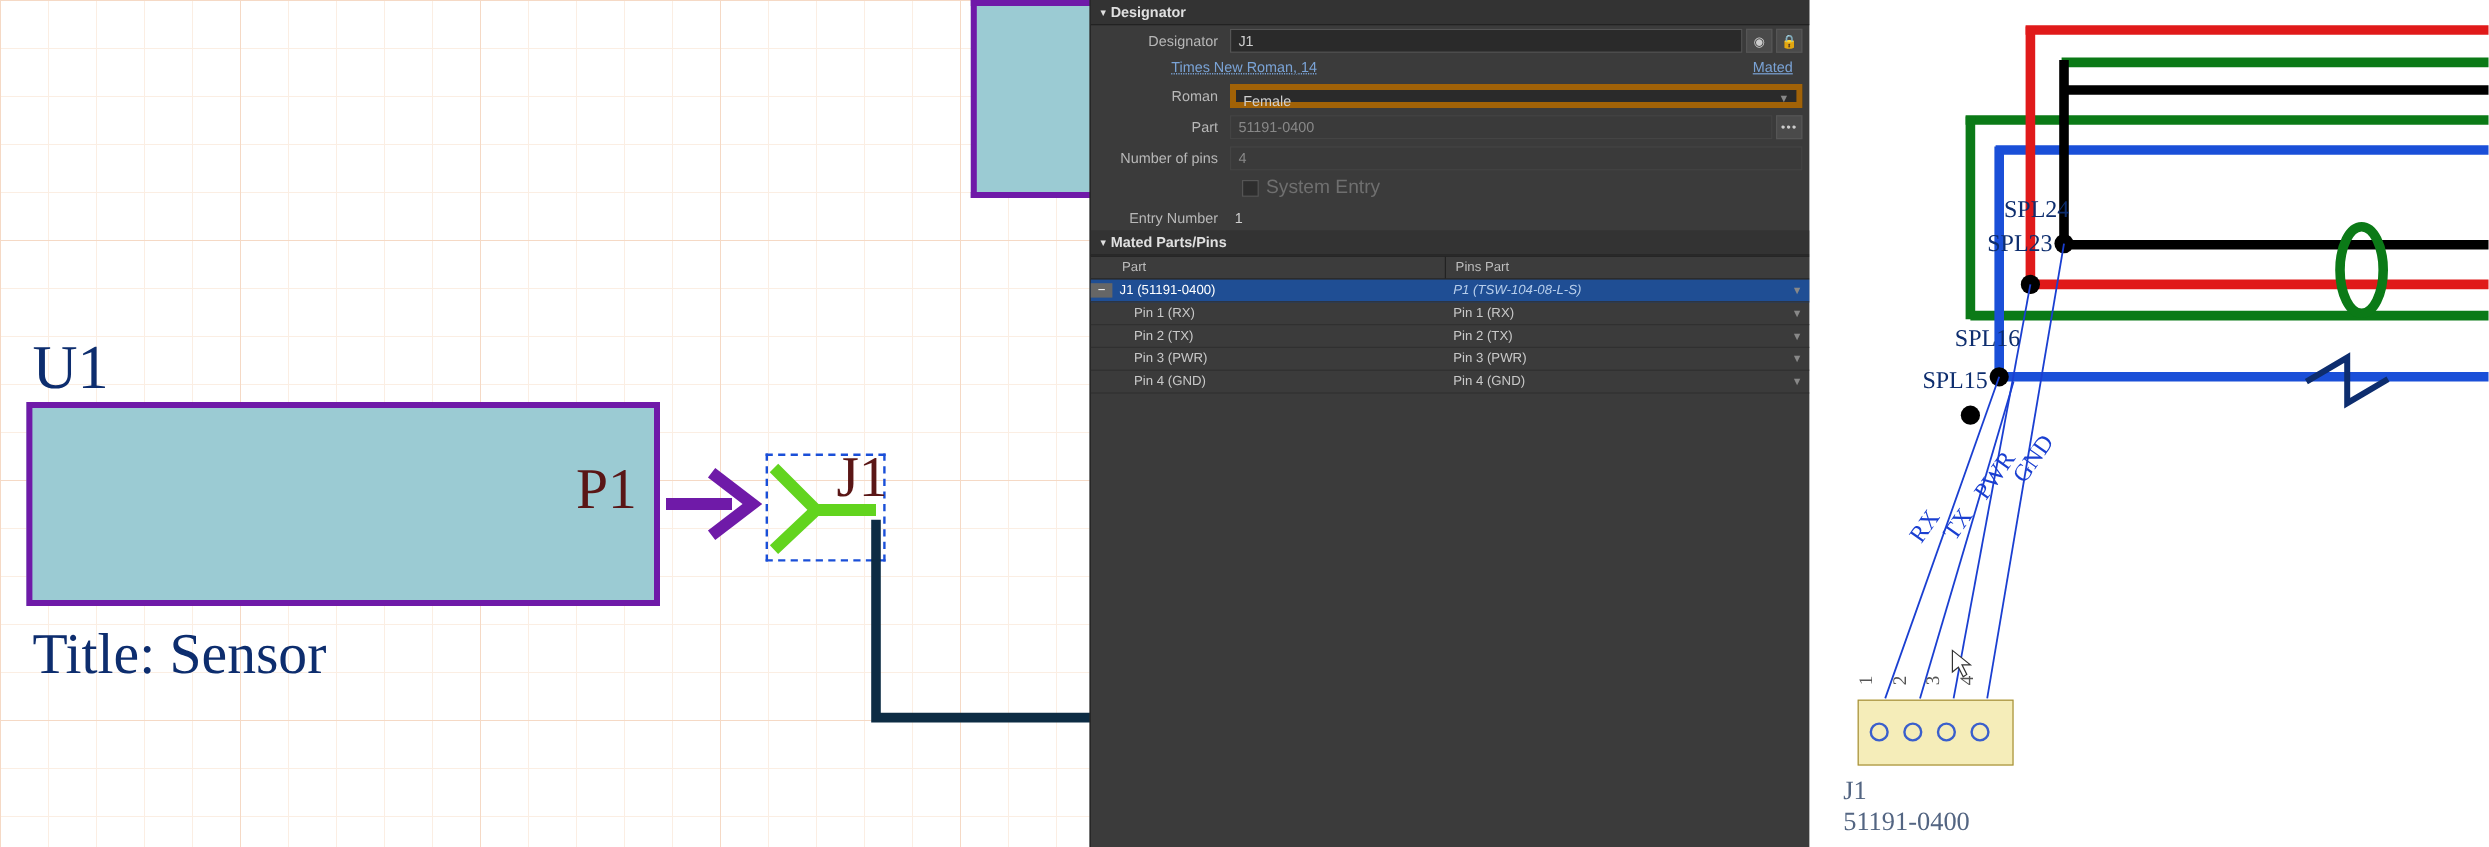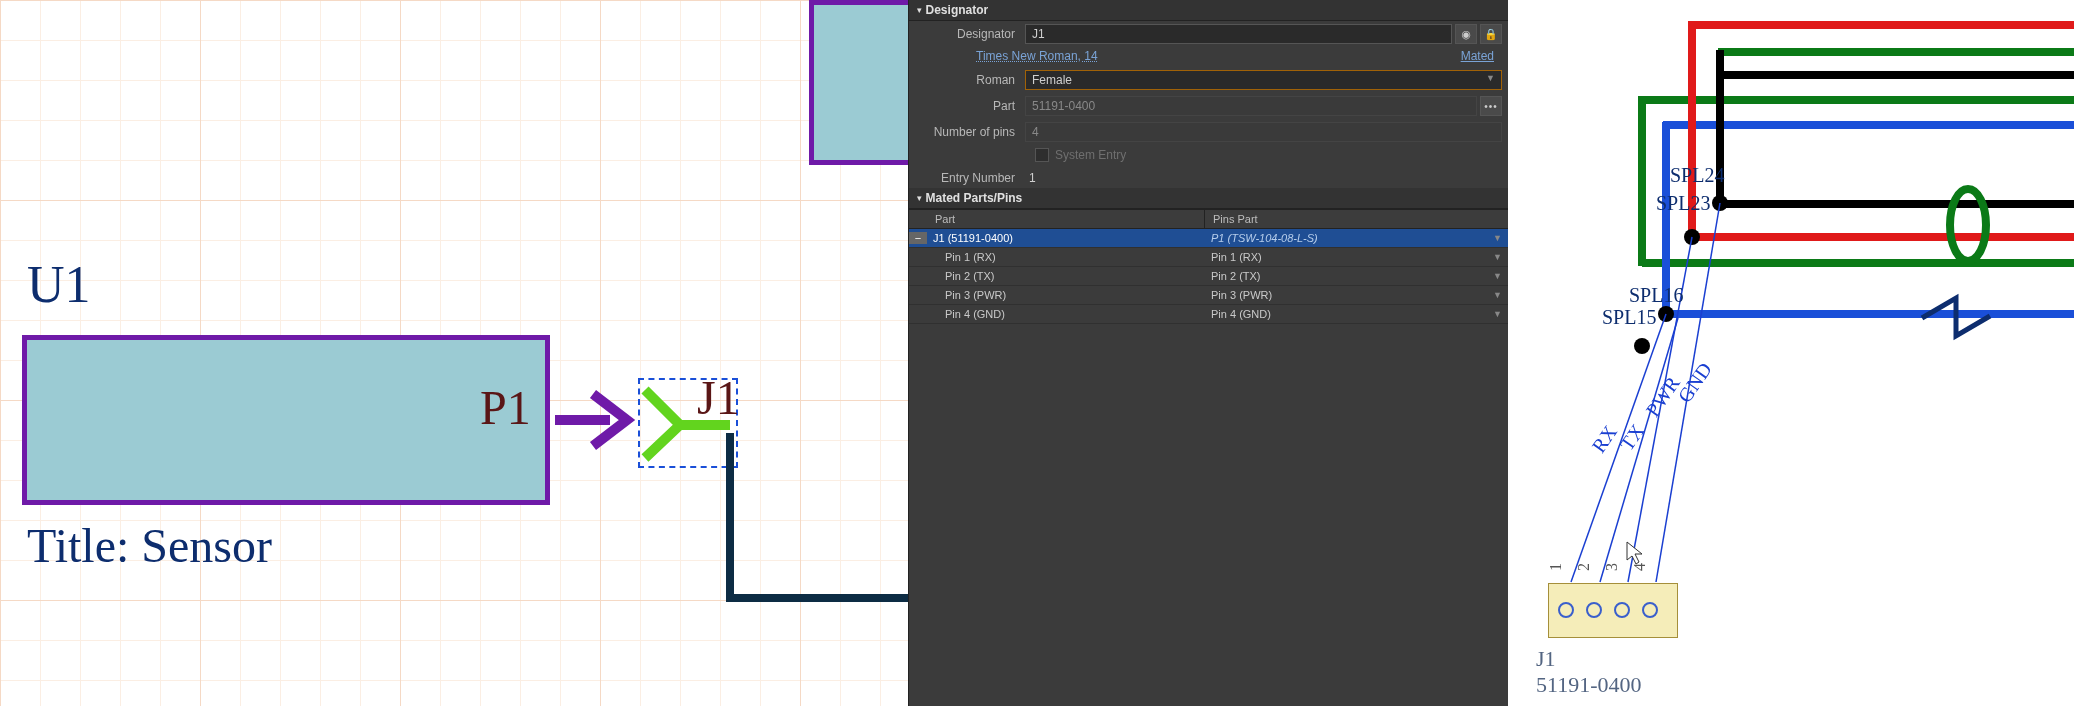--- a/index.html
+++ b/index.html
@@ -9,21 +9,21 @@
 .canvas-left {
   position: absolute; left: 0; top: 0; width: 908px; height: 706px;
   background-color: #fff;
   background-image:
     linear-gradient(#f5d9c5 1px, transparent 1px),
     linear-gradient(90deg, #f5d9c5 1px, transparent 1px),
     linear-gradient(#fbeee3 1px, transparent 1px),
     linear-gradient(90deg, #fbeee3 1px, transparent 1px);
   background-size: 200px 200px, 200px 200px, 40px 40px, 40px 40px;
 }
-.u1-label { position: absolute; left: 27px; top: 255px; font-size: 52px; font-family: "Times New Roman", serif; color: #0d2d6e; }
+.u1-label { position: absolute; left: 27px; top: 277px; font-size: 52px; font-family: "Times New Roman", serif; color: #0d2d6e; }
 .u1-block { position: absolute; left: 22px; top: 335px; width: 528px; height: 170px; background: #9bcbd3; border: 5px solid #6f1aa8; }
 .u1-title { position: absolute; left: 27px; top: 518px; font-size: 48px; font-family: "Times New Roman", serif; color: #0d2d6e; text-align: right; }
 .p1-label { position: absolute; left: 480px; top: 380px; font-size: 48px; font-family: "Times New Roman", serif; color: #5a1616; }
 .j1-label { position: absolute; left: 697px; top: 370px; font-size: 48px; font-family: "Times New Roman", serif; color: #5a1616; }
 .top-block { position: absolute; left: 809px; top: 0; width: 100px; height: 165px; background: #9bcbd3; border: 5px solid #6f1aa8; border-right: none; }
 .arrow-svg { position: absolute; left: 555px; top: 380px; }
 .j1-select { position: absolute; left: 638px; top: 378px; width: 100px; height: 90px; border: 2px dashed #1a4fd8; background: rgba(255,255,255,0.05); }
 .bent-wire-svg { position: absolute; left: 720px; top: 433px; }
 
 
@@ -46,26 +46,26 @@
 }
 .form-input.ro { background: #3a3a3a; border: 1px solid #444; color: #888; }
 .btn-small {
   width: 22px; height: 20px; background: #4a4a4a; border: 1px solid #555;
   margin-left: 3px; display: flex; align-items: center; justify-content: center;
   color: #ccc; font-size: 11px;
 }
 .fontlink-row { display: flex; padding: 2px 6px 4px 6px; }
 .fontlink { color: #7aa3d6; text-decoration: underline dotted; font-size: 12px; margin-left: 61px; }
 .other-link { margin-left: auto; color: #7aa3d6; text-decoration: underline; font-size: 12px; padding-right: 8px; }
-.form-select { flex: 1; background: #2a2a2a; border: 1px solid #a16207; color: #cfcfcf; padding: 2px 6px; height: 20px; font-size: 12px; display: flex; align-items: flex-start; justify-content: space-between; }
+.form-select { flex: 1; background: #2a2a2a; border: 5px solid #a16207; color: #cfcfcf; padding: 2px 6px; height: 20px; font-size: 12px; display: flex; align-items: flex-start; justify-content: space-between; }
 .form-select .caret { font-size: 9px; color: #888; }
 .part-row .dots { width: 22px; height: 20px; background: #4a4a4a; border: 1px solid #555; margin-left: 3px; display: flex; align-items: center; justify-content: center; color: #ccc; letter-spacing: 1px; font-size: 10px; }
 .sysentry-row { display: flex; align-items: center; padding: 3px 6px 6px 6px; }
 .sysentry-row .chk { width: 14px; height: 14px; border: 1px solid #555; background: #2e2e2e; margin-left: 120px; margin-right: 6px; }
-.sysentry-row .lbl { color: #6f6f6f; font-size: 12px; }
+.sysentry-row .lbl { color: #6f6f6f; font-size: 16px; }
 .mated-header { display: flex; background: #3c3c3c; border-top: 1px solid #222; border-bottom: 1px solid #222; }
 .mated-header .col { padding: 3px 8px; font-size: 11px; color: #bdbdbd; }
 .mated-header .col1 { width: 296px; border-right: 1px solid #222; padding-left: 26px; }
 .mated-header .col2 { flex: 1; }
 .mated-row { display: flex; align-items: center; font-size: 11px; border-bottom: 1px solid #303030; }
 .mated-row.sel { background: #1f4e94; color: #fff; }
 .mated-row .toggle { width: 18px; text-align: center; color: #bbb; }
 .mated-row.sel .toggle { background:#666; color:#fff; }
 .mated-row .c1 { width: 278px; padding: 3px 6px; }
 .mated-row .c2 { flex: 1; padding: 3px 6px; display: flex; justify-content: space-between; align-items: center; }
@@ -240,21 +240,21 @@
   <polyline points="414,318 448,298 448,336 482,316" fill="none" stroke="#0d2d6e" stroke-width="5"></polyline>
 
   <line x1="158" y1="314" x2="63" y2="582" stroke="#1a3fd1" stroke-width="1.5"></line>
   <line x1="170" y1="318" x2="92" y2="582" stroke="#1a3fd1" stroke-width="1.5"></line>
   <line x1="184" y1="237" x2="120" y2="582" stroke="#1a3fd1" stroke-width="1.5"></line>
   <line x1="212" y1="203" x2="148" y2="582" stroke="#1a3fd1" stroke-width="1.5"></line>
 </svg>
 
 <div class="spl-label" style="left:1670px; top:164px;">SPL24</div>
 <div class="spl-label" style="left:1656px; top:192px;">SPL23</div>
-<div class="spl-label" style="left:1629px; top:284px;">SPL16</div>
+<div class="spl-label" style="left:1629px; top:271px;">SPL16</div>
 <div class="spl-label" style="left:1602px; top:306px;">SPL15</div>
 
 <div class="diag-label" style="left:1606px; top:434px;">RX</div>
 <div class="diag-label" style="left:1634px; top:432px;">TX</div>
 <div class="diag-label" style="left:1660px; top:398px;">PWR</div>
 <div class="diag-label" style="left:1692px; top:384px;">GND</div>
 
 <div class="pin-num" style="left:1552px; top:558px;">1</div>
 <div class="pin-num" style="left:1580px; top:558px;">2</div>
 <div class="pin-num" style="left:1608px; top:558px;">3</div>

